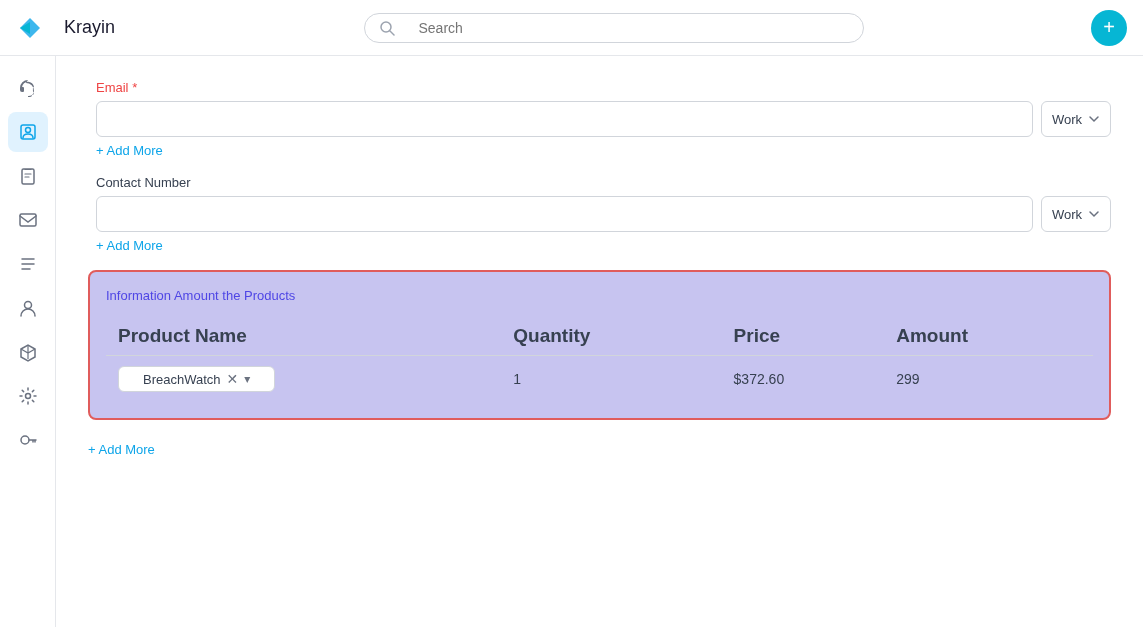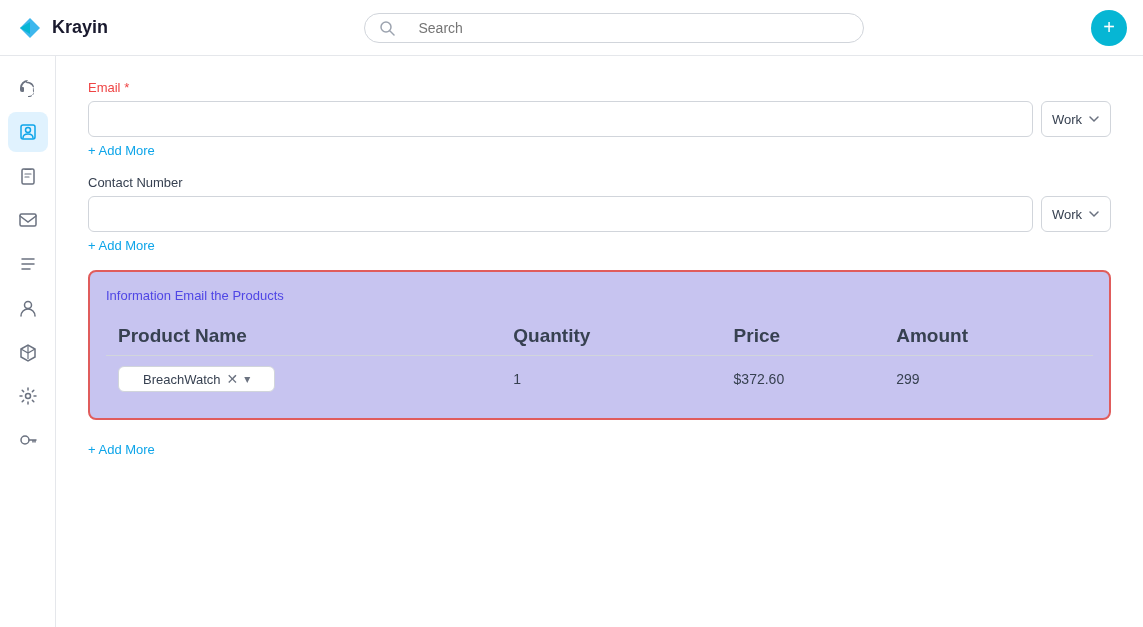--- a/index.html
+++ b/index.html
@@ -4,21 +4,21 @@
   <style>
     * { box-sizing: border-box; margin: 0; padding: 0; }
     body { font-family: -apple-system, BlinkMacSystemFont, 'Segoe UI', sans-serif; background: #f5f5f5; display: flex; flex-direction: column; height: 627px; overflow: hidden; }
 
     
     .topbar {
       display: flex; align-items: center; background: #fff;
       padding: 0 16px; height: 56px; border-bottom: 1px solid #e5e7eb;
       flex-shrink: 0; gap: 16px;
     }
-    .logo { display: flex; align-items: center; gap: 8px; font-weight: 700; font-size: 18px; color: #1a1a2e; min-width: 120px; }
+    .logo { display: flex; align-items: center; gap: 20px; font-weight: 400; font-size: 18px; color: #1a1a2e; min-width: 120px; }
     .logo-icon { width: 28px; height: 28px; }
     .search-bar {
       flex: 1; max-width: 500px; margin: 0 auto;
       display: flex; align-items: center; border: 1px solid #d1d5db;
       border-radius: 20px; padding: 6px 14px; gap: 24px; background: #fff;
     }
     .search-bar input { border: none; outline: none; flex: 1; font-size: 14px; color: #6b7280; }
     .add-btn {
       width: 36px; height: 36px; background: #06b6d4; border: none; border-radius: 50%;
       display: flex; align-items: center; justify-content: center; cursor: pointer; color: #fff; font-size: 20px; flex-shrink: 0;
@@ -36,21 +36,21 @@
       width: 40px; height: 40px; display: flex; align-items: center; justify-content: center;
       border-radius: 8px; cursor: pointer; color: #6b7280;
     }
     .sidebar-item.active { background: #e0f2fe; color: #0ea5e9; }
     .sidebar-item svg { width: 20px; height: 20px; }
 
     
     .main { flex: 1; overflow-y: auto; background: #fff; padding: 24px 32px; }
 
     
-    .form-section { margin-bottom: 16px; }
+    .form-section { margin-bottom: 16px; margin-left: 8px; }
     .form-label { font-size: 13px; font-weight: 500; color: #374151; margin-bottom: 6px; }
     .form-label span { color: #ef4444; }
     .input-row { display: flex; gap: 8px; align-items: flex-end; }
     .form-input {
       flex: 1; height: 36px; border: 1px solid #d1d5db; border-radius: 6px;
       padding: 0 12px; font-size: 14px; outline: none; color: #374151;
     }
     .type-select {
       display: flex; align-items: center; gap: 6px; border: 1px solid #d1d5db;
       border-radius: 6px; padding: 0 10px; height: 36px; cursor: pointer;
@@ -203,21 +203,21 @@
             </svg>
         </div>
       </div>
       <span class="add-more">+ Add More</span>
     </div>
 
     
 
     
     <div class="products-section">
-      <div class="products-subtitle">Information Email the Products</div>
+      <div class="products-subtitle">Information Amount the Products</div>
       <table class="products-table">
         <thead>
           <tr>
             <th>Product Name</th>
             <th>Quantity</th>
             <th>Price</th>
             <th>Amount</th>
           </tr>
         </thead>
         <tbody id="products-tbody">

